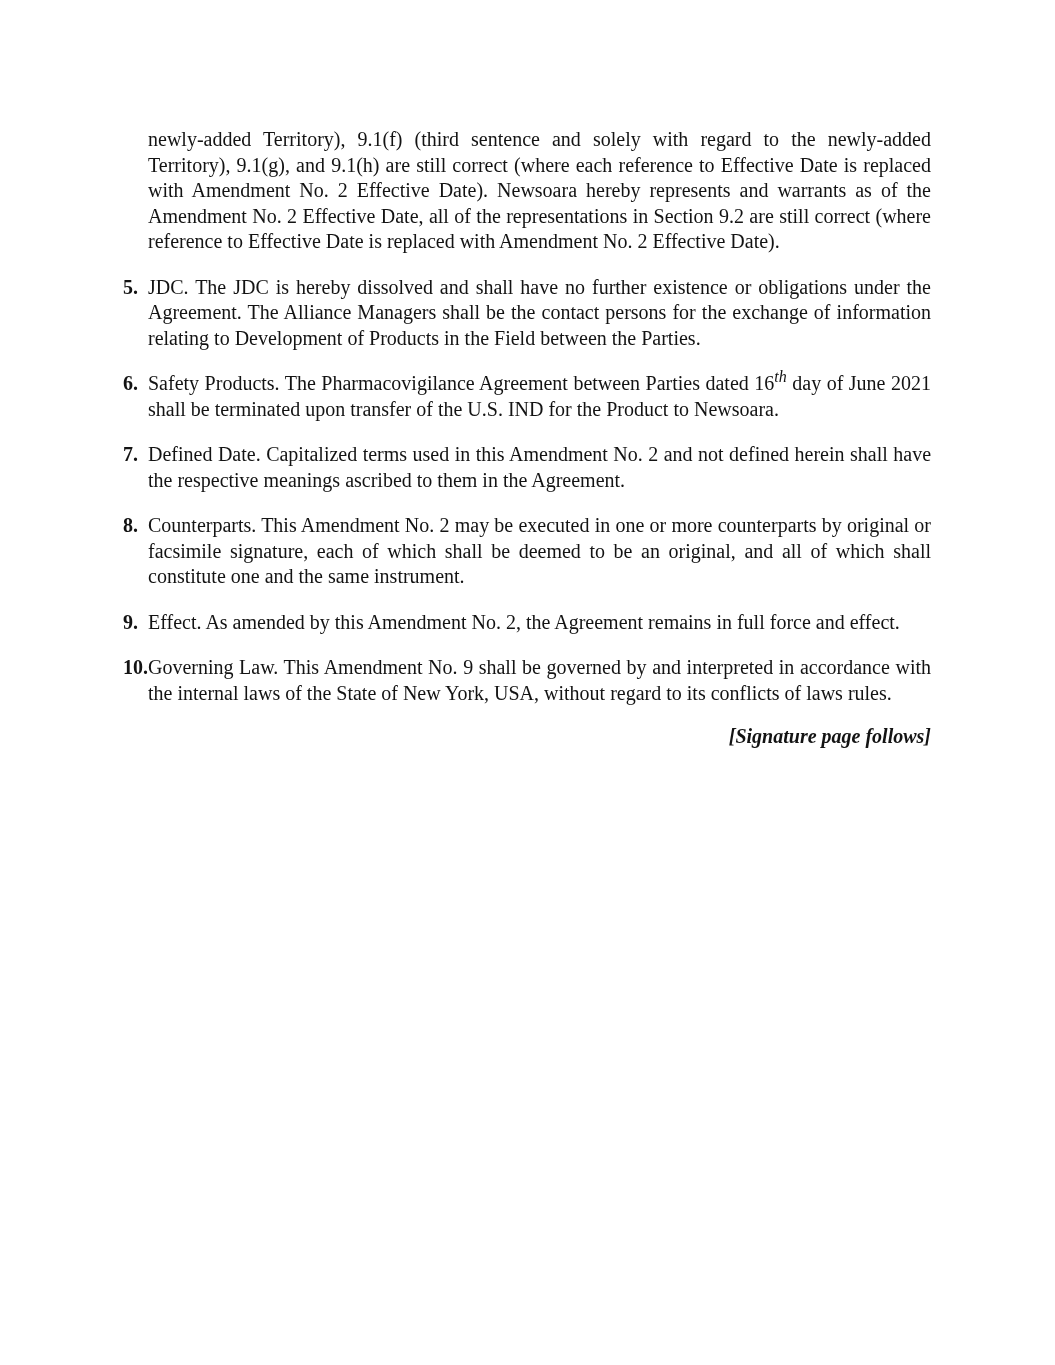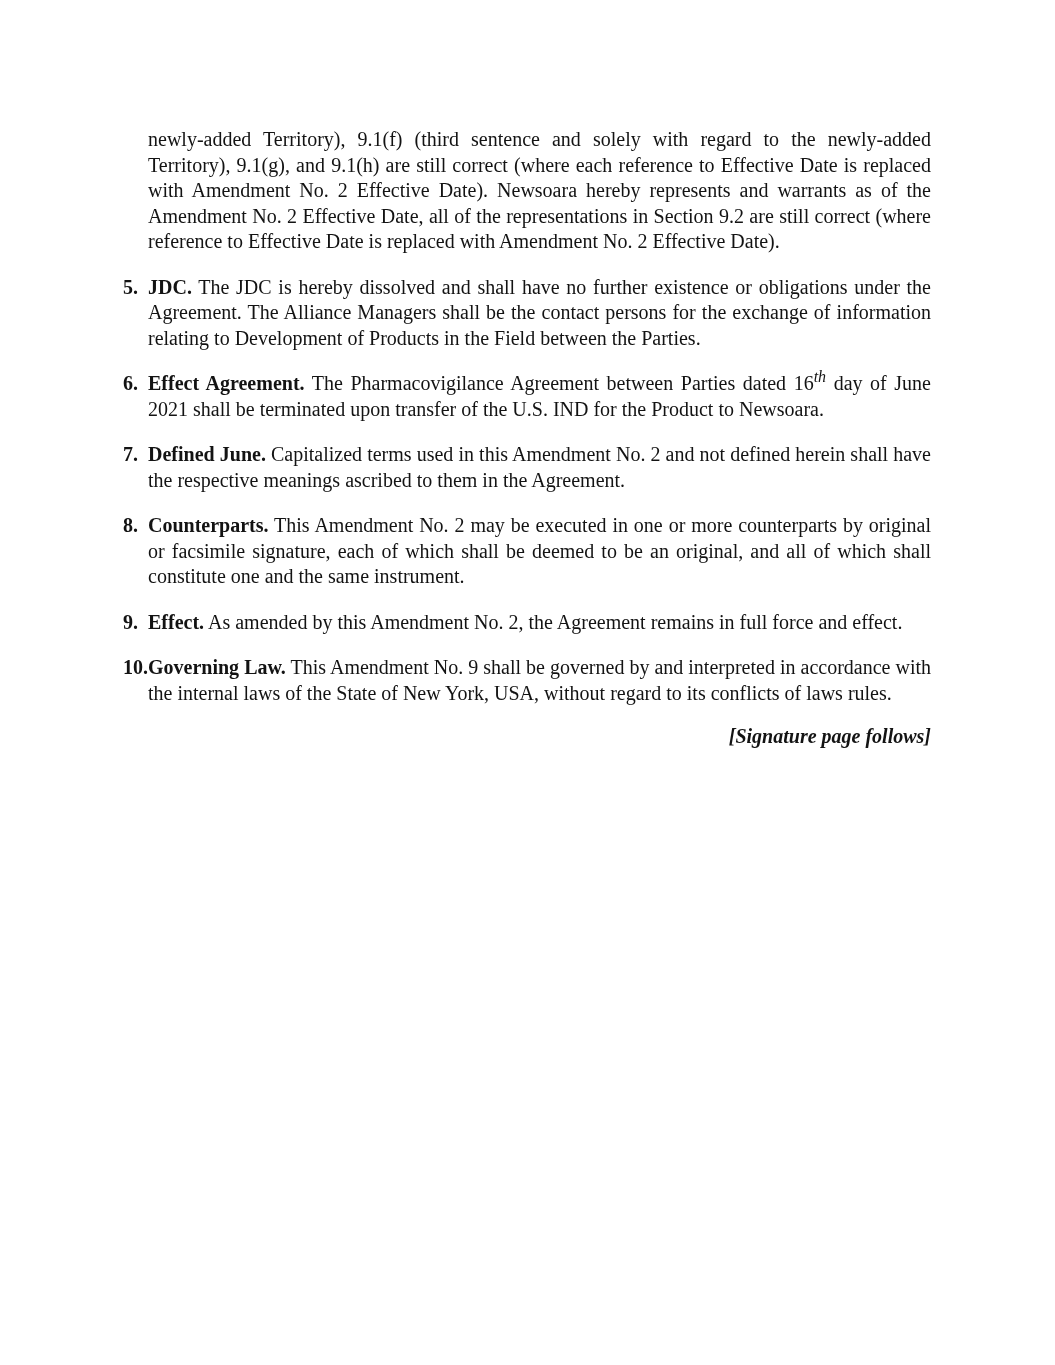--- a/index.html
+++ b/index.html
@@ -29,21 +29,21 @@
     text-align: justify;
     margin-top: 20px;
   }
   .item-num {
     position: absolute;
     left: -25px;
     top: 0;
     font-weight: bold;
   }
   .item-heading {
-    font-weight: bold;
+    font-weight: normal;
     margin-top: 8px;
   }
   sup.ordinal {
     font-size: 16px;
     line-height: 0;
     vertical-align: super;
     font-style: italic;
   }
   .signature-note {
     margin-top: 18px;
@@ -72,23 +72,23 @@
 <body>
 
 <div class="page">
 
   <div class="content">
 
     <div class="para"><span>newly-added Territory), 9.1(f) (third sentence and solely with regard to the newly-added Territory), 9.1(g), and 9.1(h) are still correct (where each reference to Effective Date is replaced with Amendment No. 2 Effective Date). Newsoara hereby represents and warrants as of the Amendment No. 2 Effective Date, all of the representations in Section 9.2 are still correct (where reference to Effective Date is replaced with Amendment No. 2 Effective Date).</span></div>
 
     <div class="item"><span class="item-num">5.</span><span class="item-heading">JDC.</span><span> The JDC is hereby dissolved and shall have no further existence or obligations under the Agreement. The Alliance Managers shall be the contact persons for the exchange of information relating to Development of Products in the Field between the Parties.</span><sup class="ordinal"></sup><span></span></div>
 
-    <div class="item"><span class="item-num">6.</span><span class="item-heading">Effect Agreement.</span><span> The Pharmacovigilance Agreement between Parties dated 16</span><sup class="ordinal">th</sup><span> day of June 2021 shall be terminated upon transfer of the U.S. IND for the Product to Newsoara.</span></div>
+    <div class="item"><span class="item-num">6.</span><span class="item-heading">Safety Products.</span><span> The Pharmacovigilance Agreement between Parties dated 16</span><sup class="ordinal">th</sup><span> day of June 2021 shall be terminated upon transfer of the U.S. IND for the Product to Newsoara.</span></div>
 
-    <div class="item"><span class="item-num">7.</span><span class="item-heading">Defined June.</span><span> Capitalized terms used in this Amendment No. 2 and not defined herein shall have the respective meanings ascribed to them in the Agreement.</span><sup class="ordinal"></sup><span></span></div>
+    <div class="item"><span class="item-num">7.</span><span class="item-heading">Defined Date.</span><span> Capitalized terms used in this Amendment No. 2 and not defined herein shall have the respective meanings ascribed to them in the Agreement.</span><sup class="ordinal"></sup><span></span></div>
 
     <div class="item"><span class="item-num">8.</span><span class="item-heading">Counterparts.</span><span> This Amendment No. 2 may be executed in one or more counterparts by original or facsimile signature, each of which shall be deemed to be an original, and all of which shall constitute one and the same instrument.</span><sup class="ordinal"></sup><span></span></div>
 
     <div class="item"><span class="item-num">9.</span><span class="item-heading">Effect.</span><span> As amended by this Amendment No. 2, the Agreement remains in full force and effect.</span><sup class="ordinal"></sup><span></span></div>
 
     <div class="item"><span class="item-num">10.</span><span class="item-heading">Governing Law.</span><span> This Amendment No. 9 shall be governed by and interpreted in accordance with the internal laws of the State of New York, USA, without regard to its conflicts of laws rules.</span><sup class="ordinal"></sup><span></span></div>
 
     <div class="signature-note">[Signature page follows]</div>
 
   </div>

